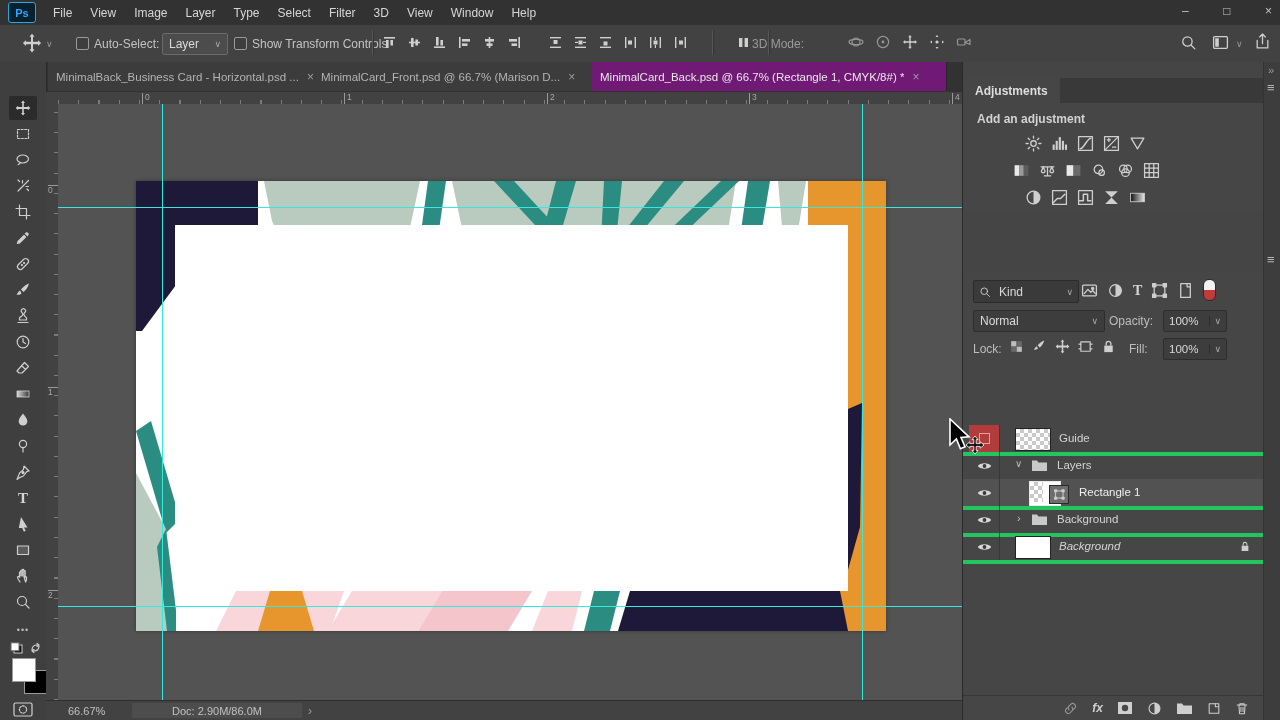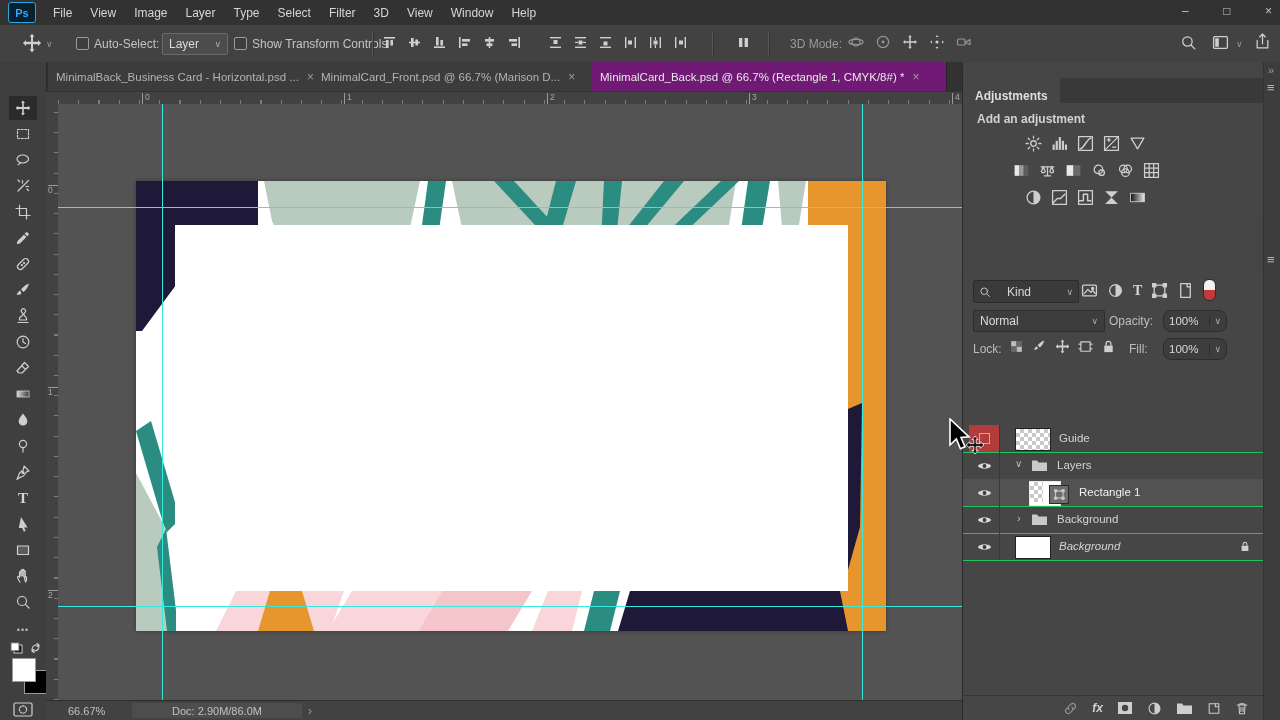--- a/index.html
+++ b/index.html
@@ -32,26 +32,26 @@
   #viewport{position:absolute;left:12px;top:12px;width:904px;height:596px;background:#535353;overflow:hidden}
   .guide{position:absolute;background:#35e9de}
   .checker{background-color:#fff;background-image:
       linear-gradient(45deg,#c9c9c9 25%,transparent 25%,transparent 75%,#c9c9c9 75%),
       linear-gradient(45deg,#c9c9c9 25%,transparent 25%,transparent 75%,#c9c9c9 75%);
       background-size:8px 8px;background-position:0 0,4px 4px}
   #statusbar{position:absolute;left:46px;top:700px;width:916px;height:20px;background:#424242;border-top:1px solid #2e2e2e;color:#c0c0c0;font-size:11px}
   #dock{position:absolute;left:962px;top:62px;width:318px;height:658px;background:#454545;border-left:1px solid #2a2a2a}
   .dstrip{position:absolute;left:300px;top:0;width:18px;height:658px;background:#3d3d3d;border-left:1px solid #333}
   .panel-head{position:absolute;left:0;width:300px;height:25px;background:#393939;border-bottom:1px solid #2e2e2e}
-  .ptab{position:absolute;top:0;height:25px;display:flex;align-items:flex-end;padding:0 12px;font-size:12px;color:#9f9f9f}
+  .ptab{position:absolute;top:0;height:25px;display:flex;align-items:center;padding:0 12px;font-size:12px;color:#9f9f9f}
   .ptab.active{background:#464646;color:#dedede;font-weight:bold}
   .panel-body{position:absolute;left:0;width:300px;background:#464646}
-  .vb{position:absolute;height:20px;background:#3d3d3d;border:1px solid #2d2d2d;border-radius:8px;color:#d8d8d8;
+  .vb{position:absolute;height:20px;background:#3d3d3d;border:1px solid #2d2d2d;border-radius:2px;color:#d8d8d8;
       display:flex;align-items:center;justify-content:space-between;padding:0 5px;font-size:11.5px}
-  .lrow{position:absolute;left:0;width:300px;height:27px;border-bottom:1px solid #22c55e}
+  .lrow{position:absolute;left:0;width:300px;height:27px;border-bottom:4px solid #22c55e}
   .lrow.sel{background:#525252}
   .eyewell{position:absolute;left:6px;top:0;width:30px;height:27px;border-right:1px solid #383838;display:flex;align-items:center;justify-content:center}
   .lname{position:absolute;top:7px;font-size:11.5px;color:#d4d4d4;white-space:nowrap}
   .ham{color:#b5b5b5;font-size:13px;letter-spacing:-1px}
   .glyph-dim{color:#9a9a9a}
 </style>
 </head>
 <body>
 
 <div id="app">
@@ -160,21 +160,21 @@
           <rect x="6" y="5.5" width="4" height="4"></rect>
           <rect x="11.6" y="2" width="1.4" height="11"></rect>
         </svg>
     </div>
     <div class="vdiv" style="left:712px"></div>
     <svg class="fl dim abs" style="left:736px;top:10px" width="15" height="15" viewBox="0 0 15 15">
         <rect x="3" y="3" width="3.4" height="9"></rect>
         <rect x="8.6" y="3" width="3.4" height="9"></rect>
       </svg>
     <div class="vdiv" style="left:768px"></div>
-    <span class="abs glyph-dim" style="left:790px;top:12px;font-size:12px">3D Mode:</span>
+    <span class="abs glyph-dim" style="left:752px;top:12px;font-size:12px">3D Mode:</span>
     <div class="abs" style="left:848px;top:9px;display:flex;gap:11px">
       <svg class="ln dim" width="16" height="16" viewBox="0 0 16 16">
           <circle cx="8" cy="8" r="4"></circle>
           <ellipse cx="8" cy="8" rx="7" ry="2.6"></ellipse>
         </svg>
       <svg class="ln dim" width="16" height="16" viewBox="0 0 16 16">
           <circle cx="8" cy="8" r="5.6"></circle>
           <circle cx="8" cy="8" r="1.4" fill="#959595" stroke="none"></circle>
         </svg>
       <svg class="fl dim" width="16" height="16" viewBox="0 0 16 16">
@@ -520,21 +520,21 @@
       </div>
     </div>
 
     <div class="panel-body" style="top:210px;height:448px">
 
       <div class="abs" style="left:10px;top:8px;width:94px;height:21px;background:#3a3a3a;border:1px solid #2b2b2b;border-radius:2px;display:flex;align-items:center;padding:0 5px">
         <svg class="ln" width="12" height="12" viewBox="0 0 16 16">
             <circle cx="7" cy="7" r="4.4"></circle>
             <path d="M10.3 10.3L14 14"></path>
           </svg>
-        <span style="margin-left:16px;color:#d8d8d8">Kind</span>
+        <span style="margin-left:8px;color:#d8d8d8">Kind</span>
         <span style="margin-left:auto;font-size:9px;color:#aaa">∨</span>
       </div>
       <div class="abs" style="left:118px;top:10px;display:flex;gap:9px;align-items:center">
         <svg class="ln" width="17" height="17" viewBox="0 0 16 16">
             <rect x="1.5" y="3" width="13" height="10" rx="1"></rect>
             <path d="M3 11l3.5-4 2.8 2.8 1.7-1.8 2.5 3"></path>
             <circle cx="11" cy="6" r="1" fill="#cfcfcf"></circle>
           </svg>
         <svg class="ln" width="17" height="17" viewBox="0 0 16 16">
             <circle cx="8" cy="8" r="5.5"></circle>

